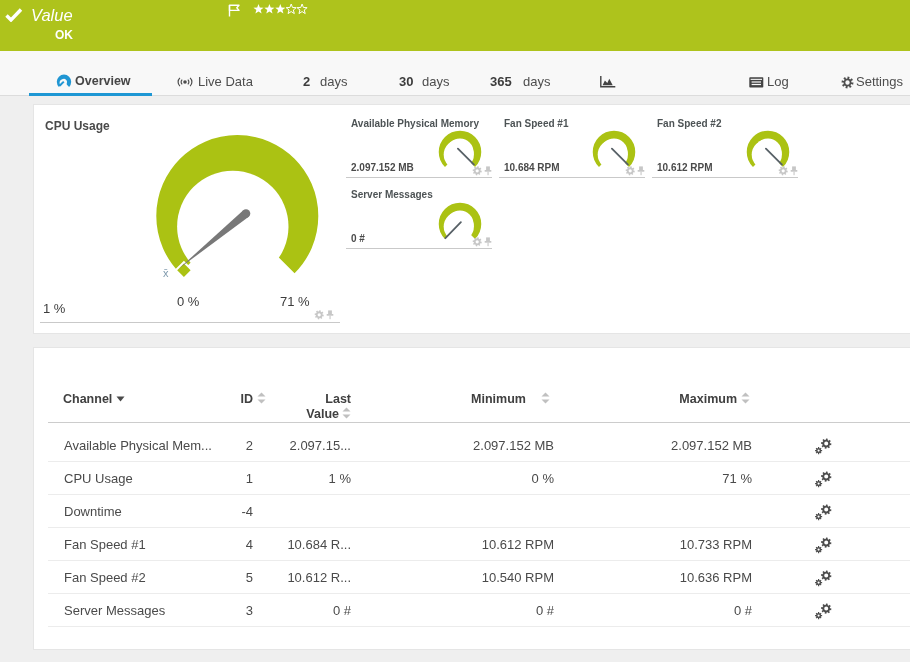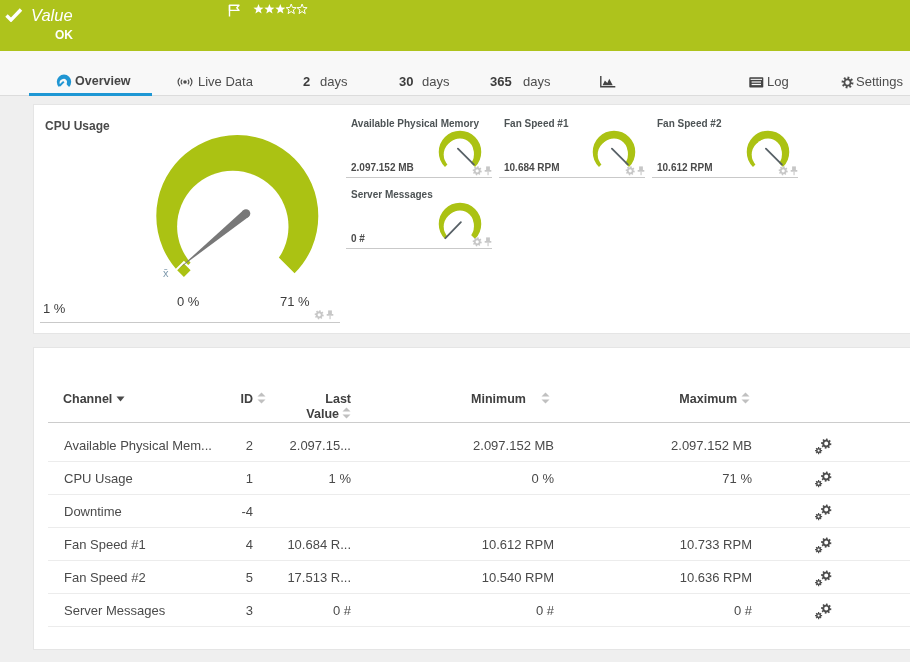--- a/index.html
+++ b/index.html
@@ -213,21 +213,21 @@
 <span class="rnum" style="left:271px;top:537px;width:80px">10.684 R...</span>
 <span class="rnum" style="left:454px;top:537px;width:100px">10.612 RPM</span>
 <span class="rnum" style="left:652px;top:537px;width:100px">10.733 RPM</span>
 <svg style="position:absolute;left:814px;top:537px" width="18" height="17" viewBox="0 0 18 17">
 <path d="M17.40 5.41L17.14 7.22L15.86 6.96L15.16 8.14L16.01 9.14L14.55 10.24L13.83 9.15L12.50 9.49L12.39 10.80L10.58 10.54L10.84 9.26L9.66 8.56L8.66 9.41L7.56 7.95L8.65 7.23L8.31 5.90L7.00 5.79L7.26 3.98L8.54 4.24L9.24 3.06L8.39 2.06L9.85 0.96L10.57 2.05L11.90 1.71L12.01 0.40L13.82 0.66L13.56 1.94L14.74 2.64L15.74 1.79L16.84 3.25L15.75 3.97L16.09 5.30ZM14.20 5.60A2.0 2.0 0 1 0 10.20 5.60A2.0 2.0 0 1 0 14.20 5.60Z" fill="#4d4d4d"></path>
     <path d="M8.14 11.97L8.14 13.23L7.14 13.16L6.79 14.00L7.55 14.66L6.66 15.55L6.00 14.79L5.16 15.14L5.23 16.14L3.97 16.14L4.04 15.14L3.20 14.79L2.54 15.55L1.65 14.66L2.41 14.00L2.06 13.16L1.06 13.23L1.06 11.97L2.06 12.04L2.41 11.20L1.65 10.54L2.54 9.65L3.20 10.41L4.04 10.06L3.97 9.06L5.23 9.06L5.16 10.06L6.00 10.41L6.66 9.65L7.55 10.54L6.79 11.20L7.14 12.04ZM5.70 12.60A1.1 1.1 0 1 0 3.50 12.60A1.1 1.1 0 1 0 5.70 12.60Z" fill="#4d4d4d"></path>
   </svg>
 <div class="abs" style="left:48px;top:560px;width:862px;height:1px;background:#ececec"></div>
 <span class="row" style="left:64px;top:570px">Fan Speed #2</span>
 <span class="rnum" style="left:203px;top:570px;width:50px">5</span>
-<span class="rnum" style="left:271px;top:570px;width:80px">17.513 R...</span>
+<span class="rnum" style="left:271px;top:570px;width:80px">10.612 R...</span>
 <span class="rnum" style="left:454px;top:570px;width:100px">10.540 RPM</span>
 <span class="rnum" style="left:652px;top:570px;width:100px">10.636 RPM</span>
 <svg style="position:absolute;left:814px;top:570px" width="18" height="17" viewBox="0 0 18 17">
 <path d="M17.40 5.41L17.14 7.22L15.86 6.96L15.16 8.14L16.01 9.14L14.55 10.24L13.83 9.15L12.50 9.49L12.39 10.80L10.58 10.54L10.84 9.26L9.66 8.56L8.66 9.41L7.56 7.95L8.65 7.23L8.31 5.90L7.00 5.79L7.26 3.98L8.54 4.24L9.24 3.06L8.39 2.06L9.85 0.96L10.57 2.05L11.90 1.71L12.01 0.40L13.82 0.66L13.56 1.94L14.74 2.64L15.74 1.79L16.84 3.25L15.75 3.97L16.09 5.30ZM14.20 5.60A2.0 2.0 0 1 0 10.20 5.60A2.0 2.0 0 1 0 14.20 5.60Z" fill="#4d4d4d"></path>
     <path d="M8.14 11.97L8.14 13.23L7.14 13.16L6.79 14.00L7.55 14.66L6.66 15.55L6.00 14.79L5.16 15.14L5.23 16.14L3.97 16.14L4.04 15.14L3.20 14.79L2.54 15.55L1.65 14.66L2.41 14.00L2.06 13.16L1.06 13.23L1.06 11.97L2.06 12.04L2.41 11.20L1.65 10.54L2.54 9.65L3.20 10.41L4.04 10.06L3.97 9.06L5.23 9.06L5.16 10.06L6.00 10.41L6.66 9.65L7.55 10.54L6.79 11.20L7.14 12.04ZM5.70 12.60A1.1 1.1 0 1 0 3.50 12.60A1.1 1.1 0 1 0 5.70 12.60Z" fill="#4d4d4d"></path>
   </svg>
 <div class="abs" style="left:48px;top:593px;width:862px;height:1px;background:#ececec"></div>
 <span class="row" style="left:64px;top:603px">Server Messages</span>
 <span class="rnum" style="left:203px;top:603px;width:50px">3</span>
 <span class="rnum" style="left:271px;top:603px;width:80px">0 #</span>

